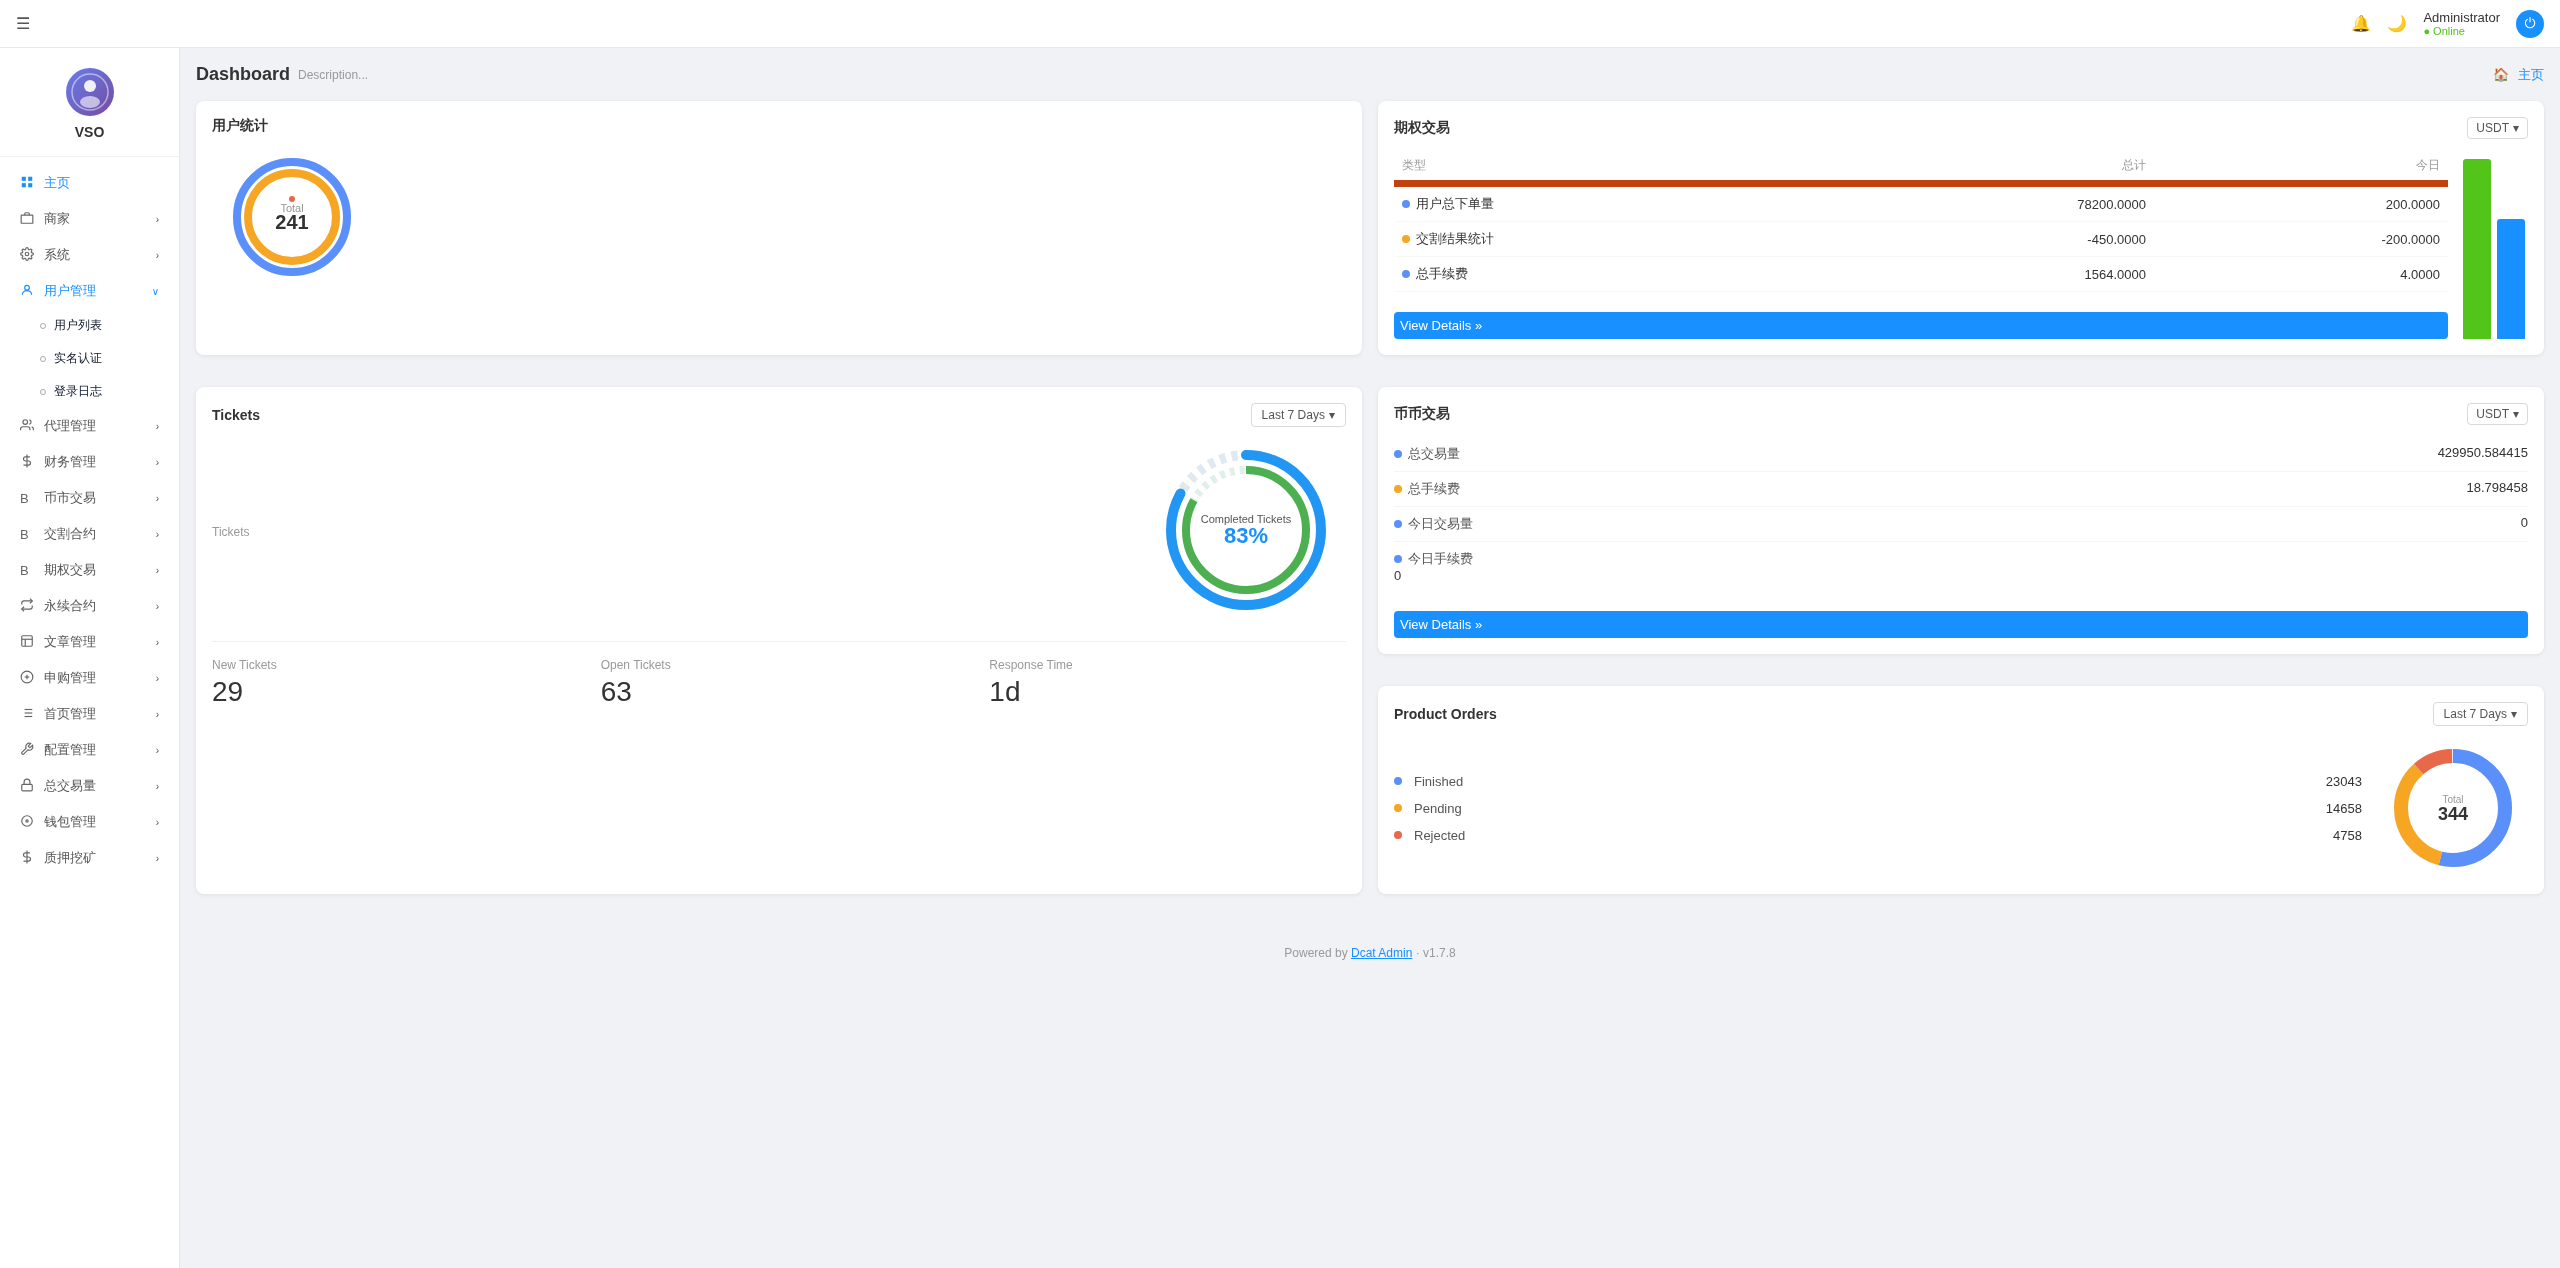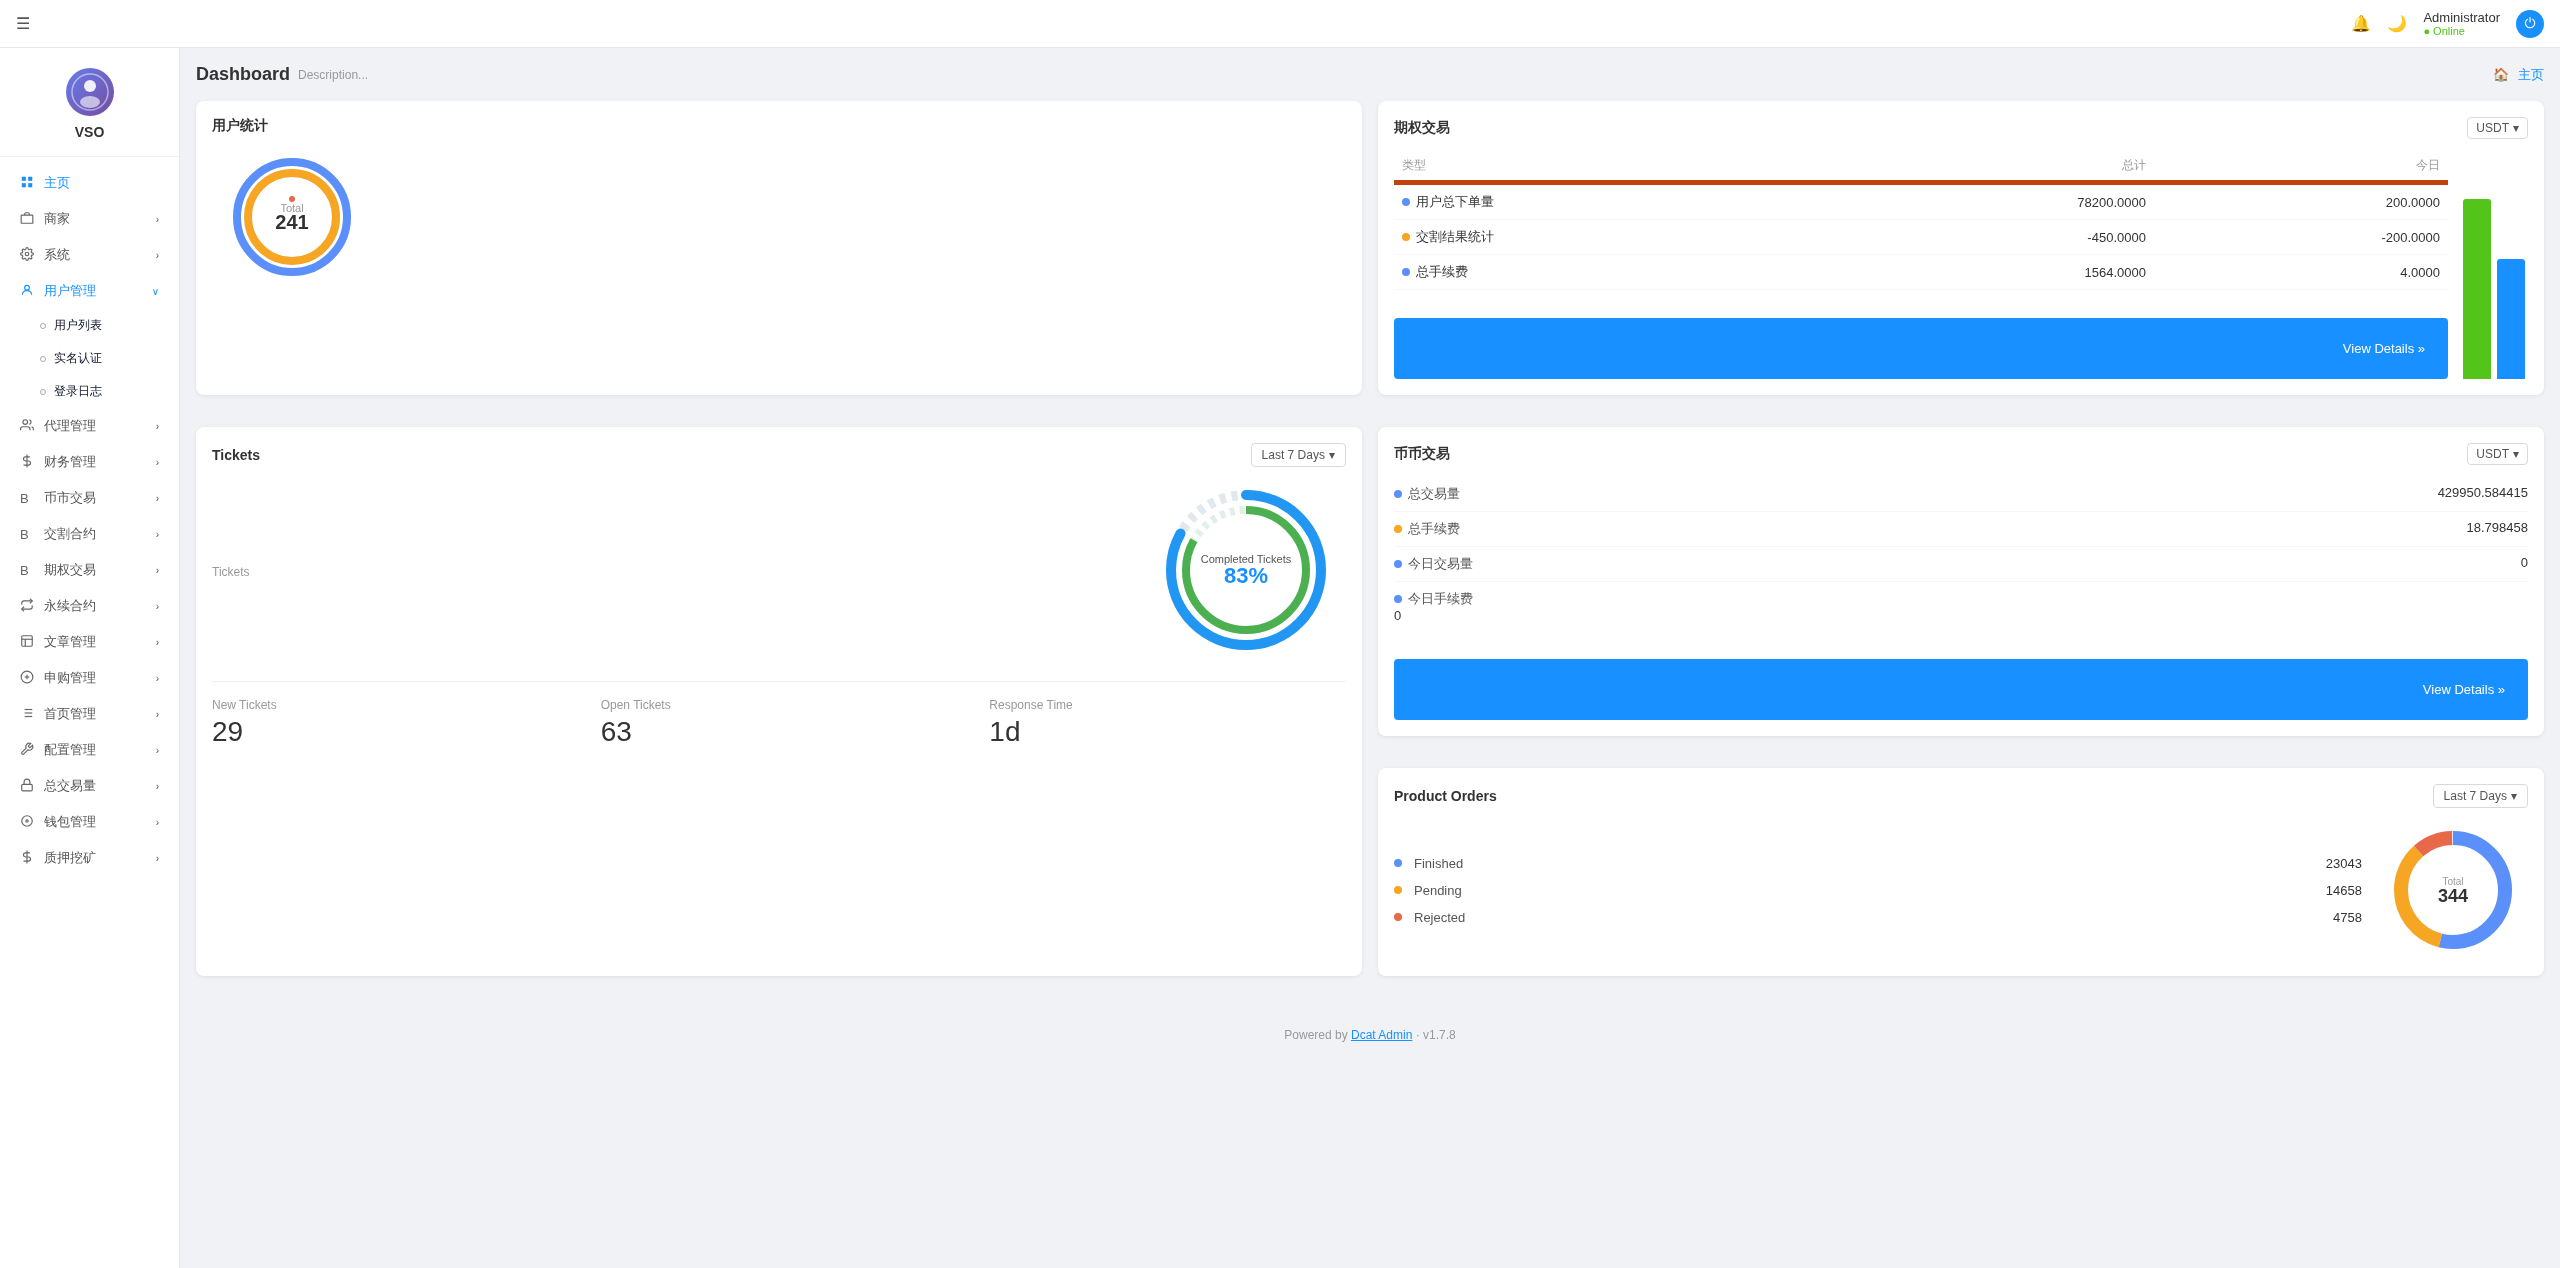--- a/index.html
+++ b/index.html
@@ -108,28 +108,28 @@
     .stat-value { font-size: 28px; font-weight: 300; color: #333; margin-top: 4px; }
     .dropdown-btn {
       display: flex; align-items: center; gap: 4px; padding: 4px 10px;
       border: 1px solid #d9d9d9; border-radius: 4px; background: #fff;
       cursor: pointer; font-size: 12px; color: #555;
     }
 
     
     .futures-header { display: flex; align-items: center; justify-content: space-between; margin-bottom: 12px; }
     .futures-table { width: 100%; border-collapse: collapse; }
-    .futures-table th { color: #999; font-size: 12px; font-weight: 400; padding: 6px 8px; text-align: right; border-bottom: 5px solid #c2410c; }
+    .futures-table th { color: #999; font-size: 12px; font-weight: 400; padding: 6px 8px; text-align: right; border-bottom: 7px solid #c2410c; }
     .futures-table th:first-child { text-align: left; }
     .futures-table td { padding: 8px 8px; font-size: 13px; color: #333; text-align: right; border-bottom: 1px solid #f8f8f8; }
     .futures-table td:first-child { text-align: left; }
     .view-details-btn {
-      display: block; width: 100%; padding: 23px; background: #1890ff;
-      color: #fff; text-align: right; border-radius: 4px; cursor: pointer;
-      font-size: 13px; margin-top: 28px; border: none;
+      display: block; width: 100%; padding: 6px; background: #1890ff;
+      color: #fff; text-align: left; border-radius: 4px; cursor: pointer;
+      font-size: 13px; margin-top: 20px; border: none;
     }
     .order-row { display: flex; align-items: center; justify-content: space-between; padding: 6px 0; }
     .order-label { display: flex; align-items: center; gap: 6px; font-size: 13px; color: #555; }
     .order-value { font-size: 13px; color: #333; font-weight: 500; }
 
     
     .footer { text-align: center; padding: 20px; color: #999; font-size: 12px; margin-top: 16px; }
     .footer a { color: #1890ff; }
 
     

